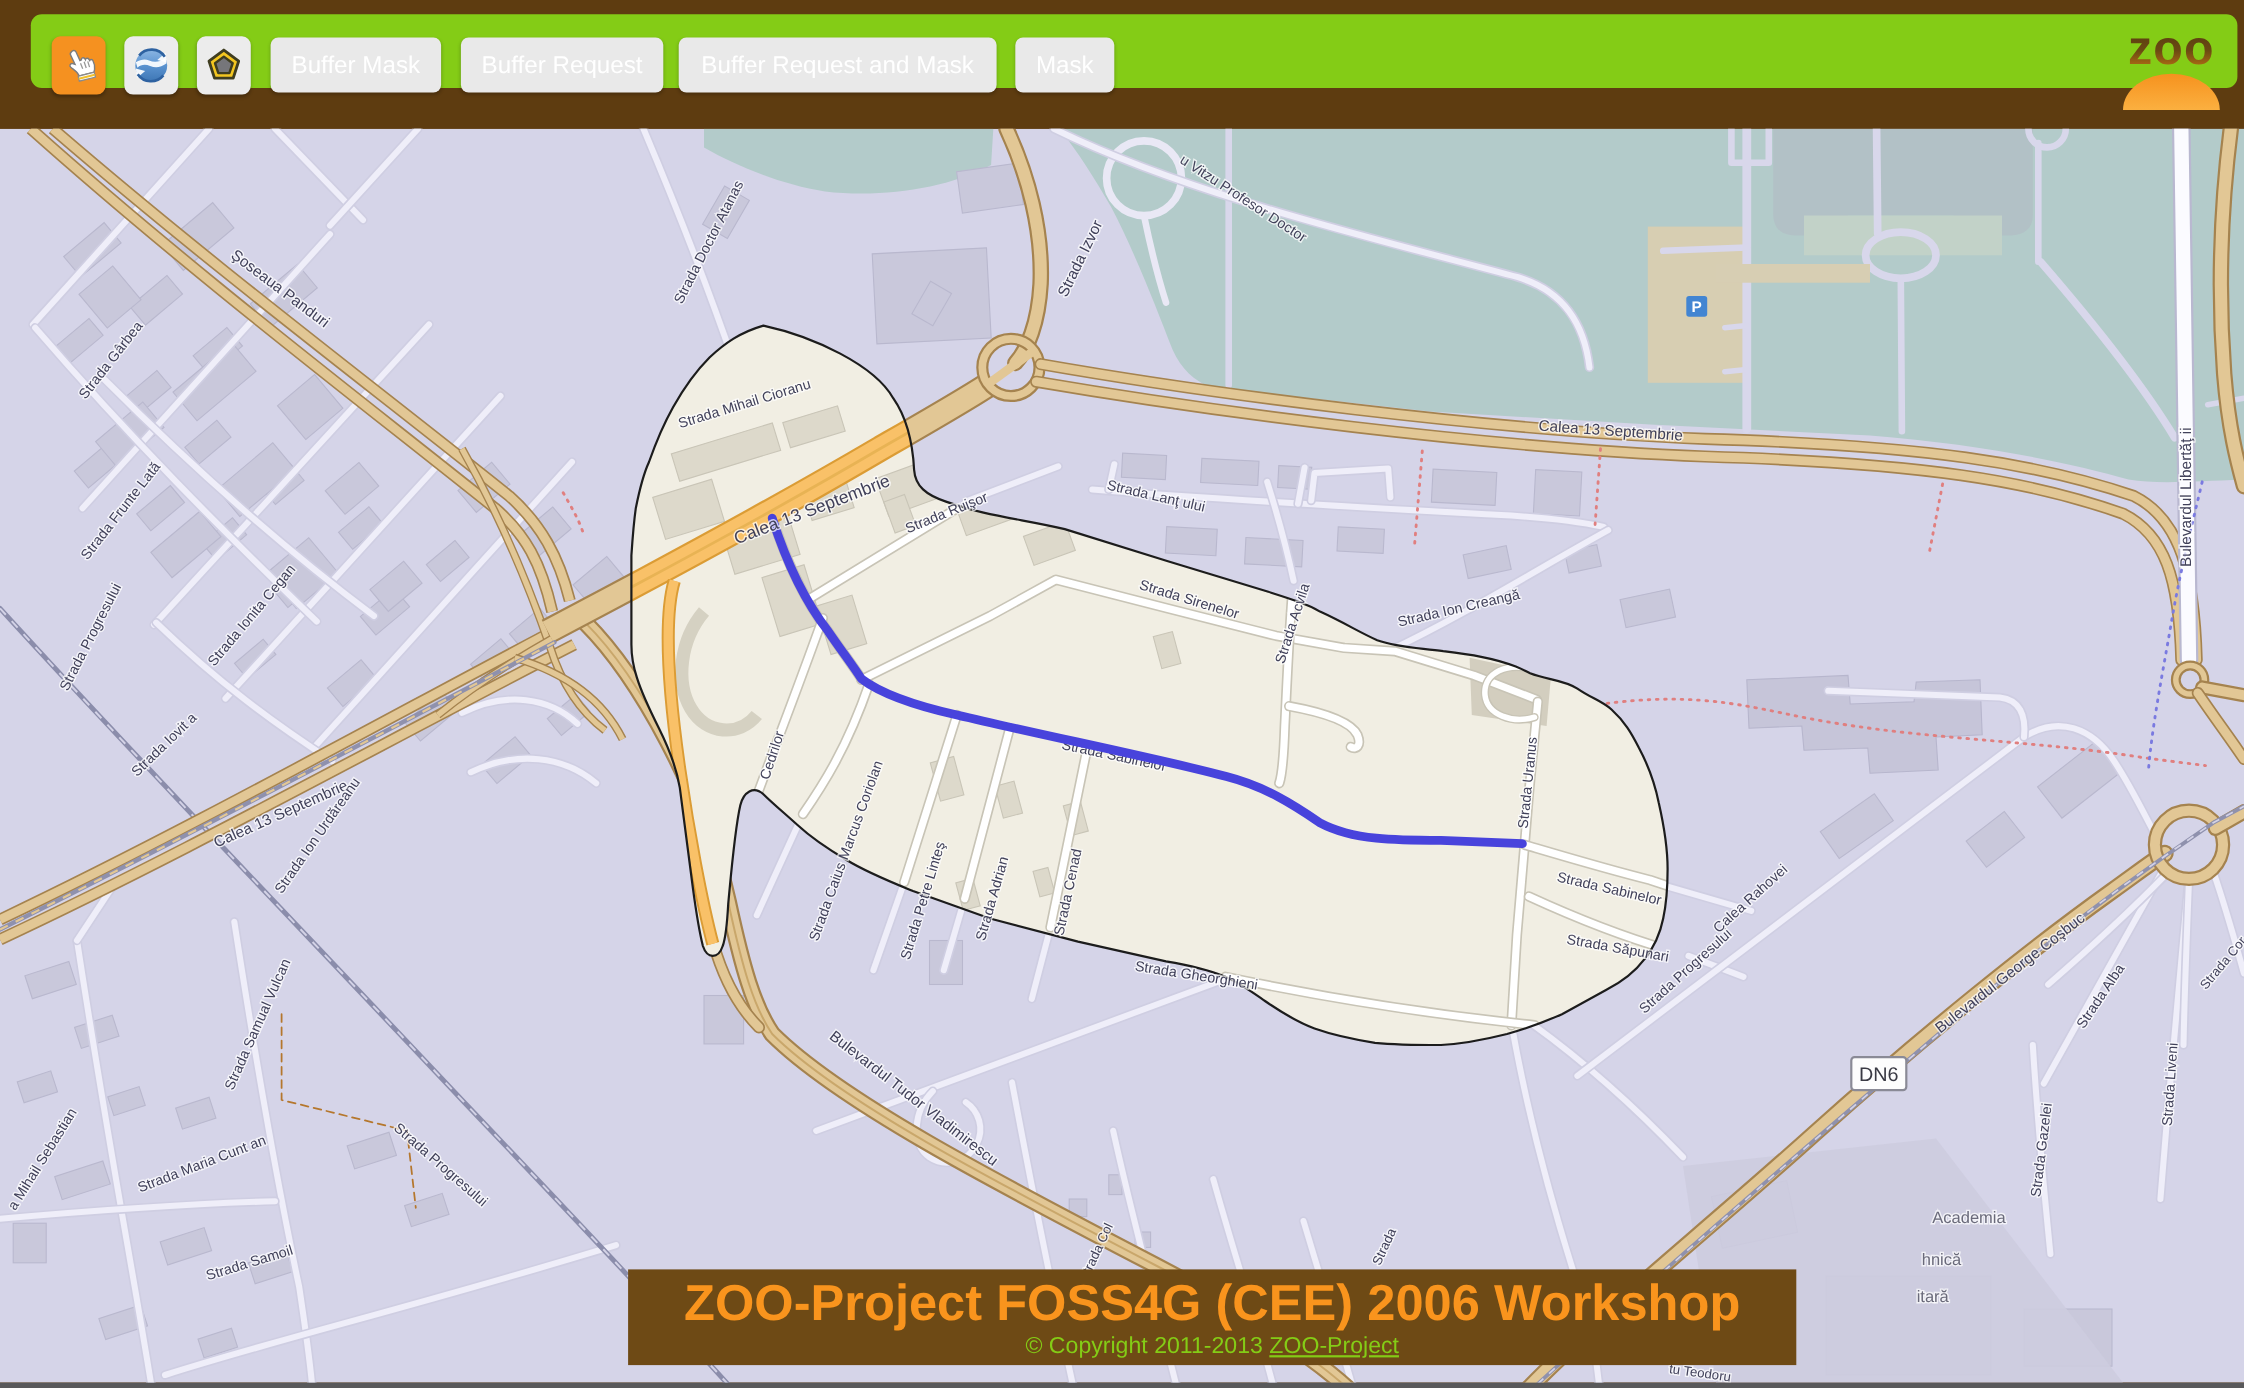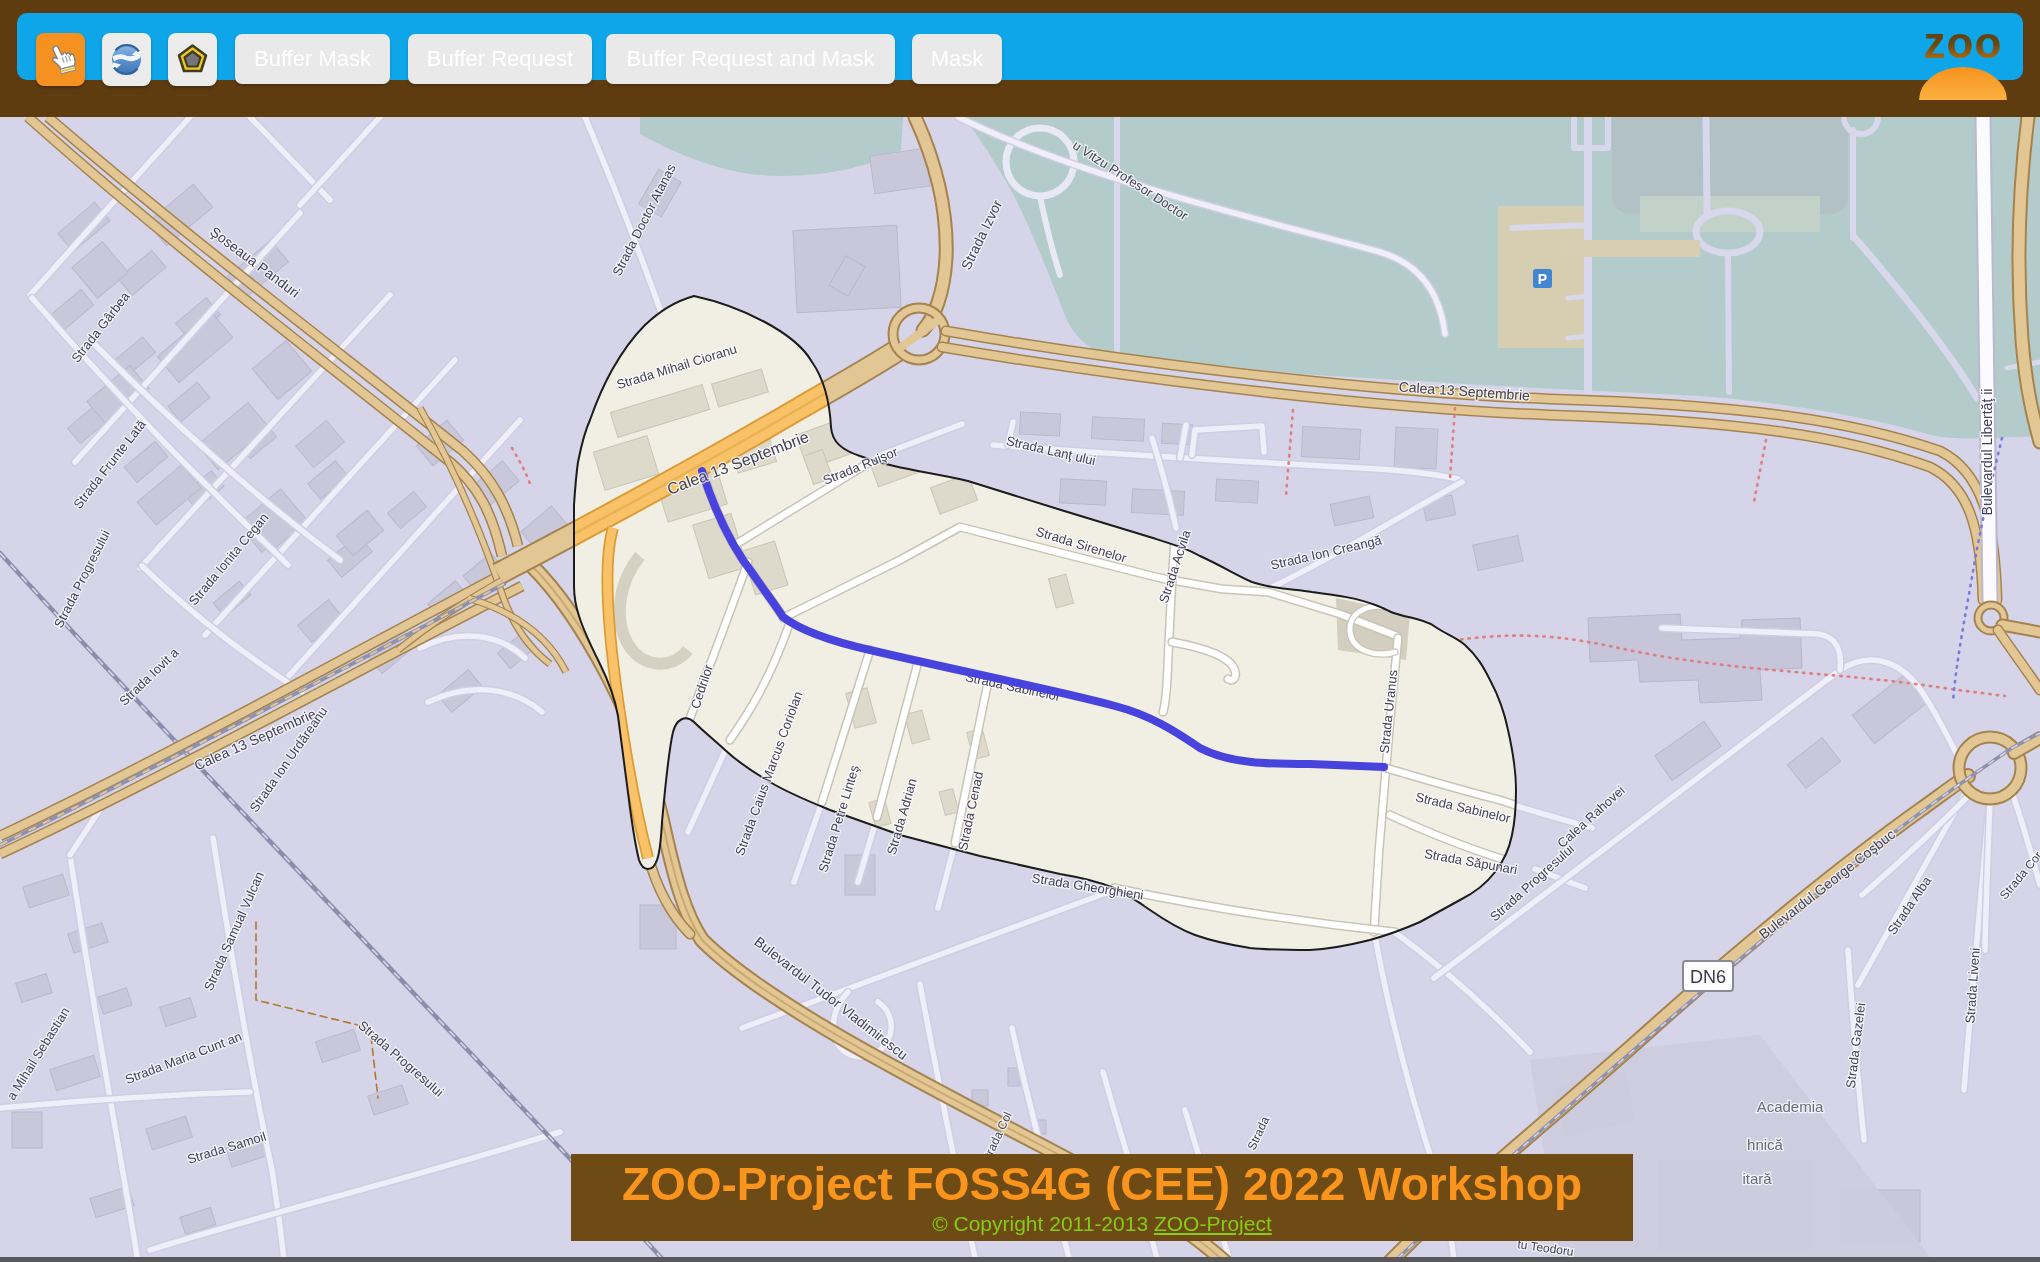--- a/index.html
+++ b/index.html
@@ -1,21 +1,21 @@
 <!DOCTYPE html>
 <html><head>
 <meta charset="utf-8">
 <title>ZOO-Project FOSS4G (CEE) 2013 Workshop</title>
 <style>
   html,body { margin:0; padding:0; }
   body { width:2040px; height:1262px; background:#5e3c10; font-family:"Liberation Sans", sans-serif;
          position:relative; overflow:hidden; }
   #map { position:absolute; left:0; top:117px; }
-  #toolbar { position:absolute; left:17px; top:13px; width:2006px; height:67px;
-             background:#0ea5e9; border-radius:10px; }
+  #toolbar { position:absolute; left:28px; top:13px; width:2006px; height:67px;
+             background:#84cc16; border-radius:10px; }
   .tool { position:absolute; top:20px; width:49px; height:53px; border-radius:8px;
           background:#ececec; box-shadow:0 2px 3px rgba(0,0,0,0.25); }
   .tool svg { position:absolute; left:8px; top:10px; }
   .tbtn { position:absolute; top:21px; height:50px; border-radius:7px; background:#e9e9e9;
           color:#ffffff; font-size:22px; line-height:50px; text-align:center;
           box-shadow:0 2px 3px rgba(0,0,0,0.2); }
   #banner { position:absolute; left:571px; top:1154px; width:1062px; height:87px;
             background:#6e4a15; text-align:center; }
   #banner .t1 { color:#f9941d; font-weight:bold; font-size:46px; line-height:56px; padding-top:2px; }
   #banner .t2 { color:#84cc16; font-size:21px; line-height:24px; }
@@ -924,18 +924,18 @@
           <stop offset="1" stop-color="#fbb040"></stop>
       </linearGradient>
     </defs>
     <text x="51" y="40" font-size="44" font-weight="bold" fill="url(#zg)" text-anchor="middle" letter-spacing="1">zoo</text>
     <path d="M 7,82 A 44 33 0 0 1 95,82 Z" fill="url(#sg)"></path>
   </svg>
 </div>
 
 <div id="banner">
 
-  <div class="t1">ZOO-Project FOSS4G (CEE) 2022 Workshop</div>
+  <div class="t1">ZOO-Project FOSS4G (CEE) 2006 Workshop</div>
 
   <div class="t2">© Copyright 2011-2013 <u>ZOO-Project</u></div>
 </div>
 
 <div id="bottomstrip"></div>
 
 </body></html>

